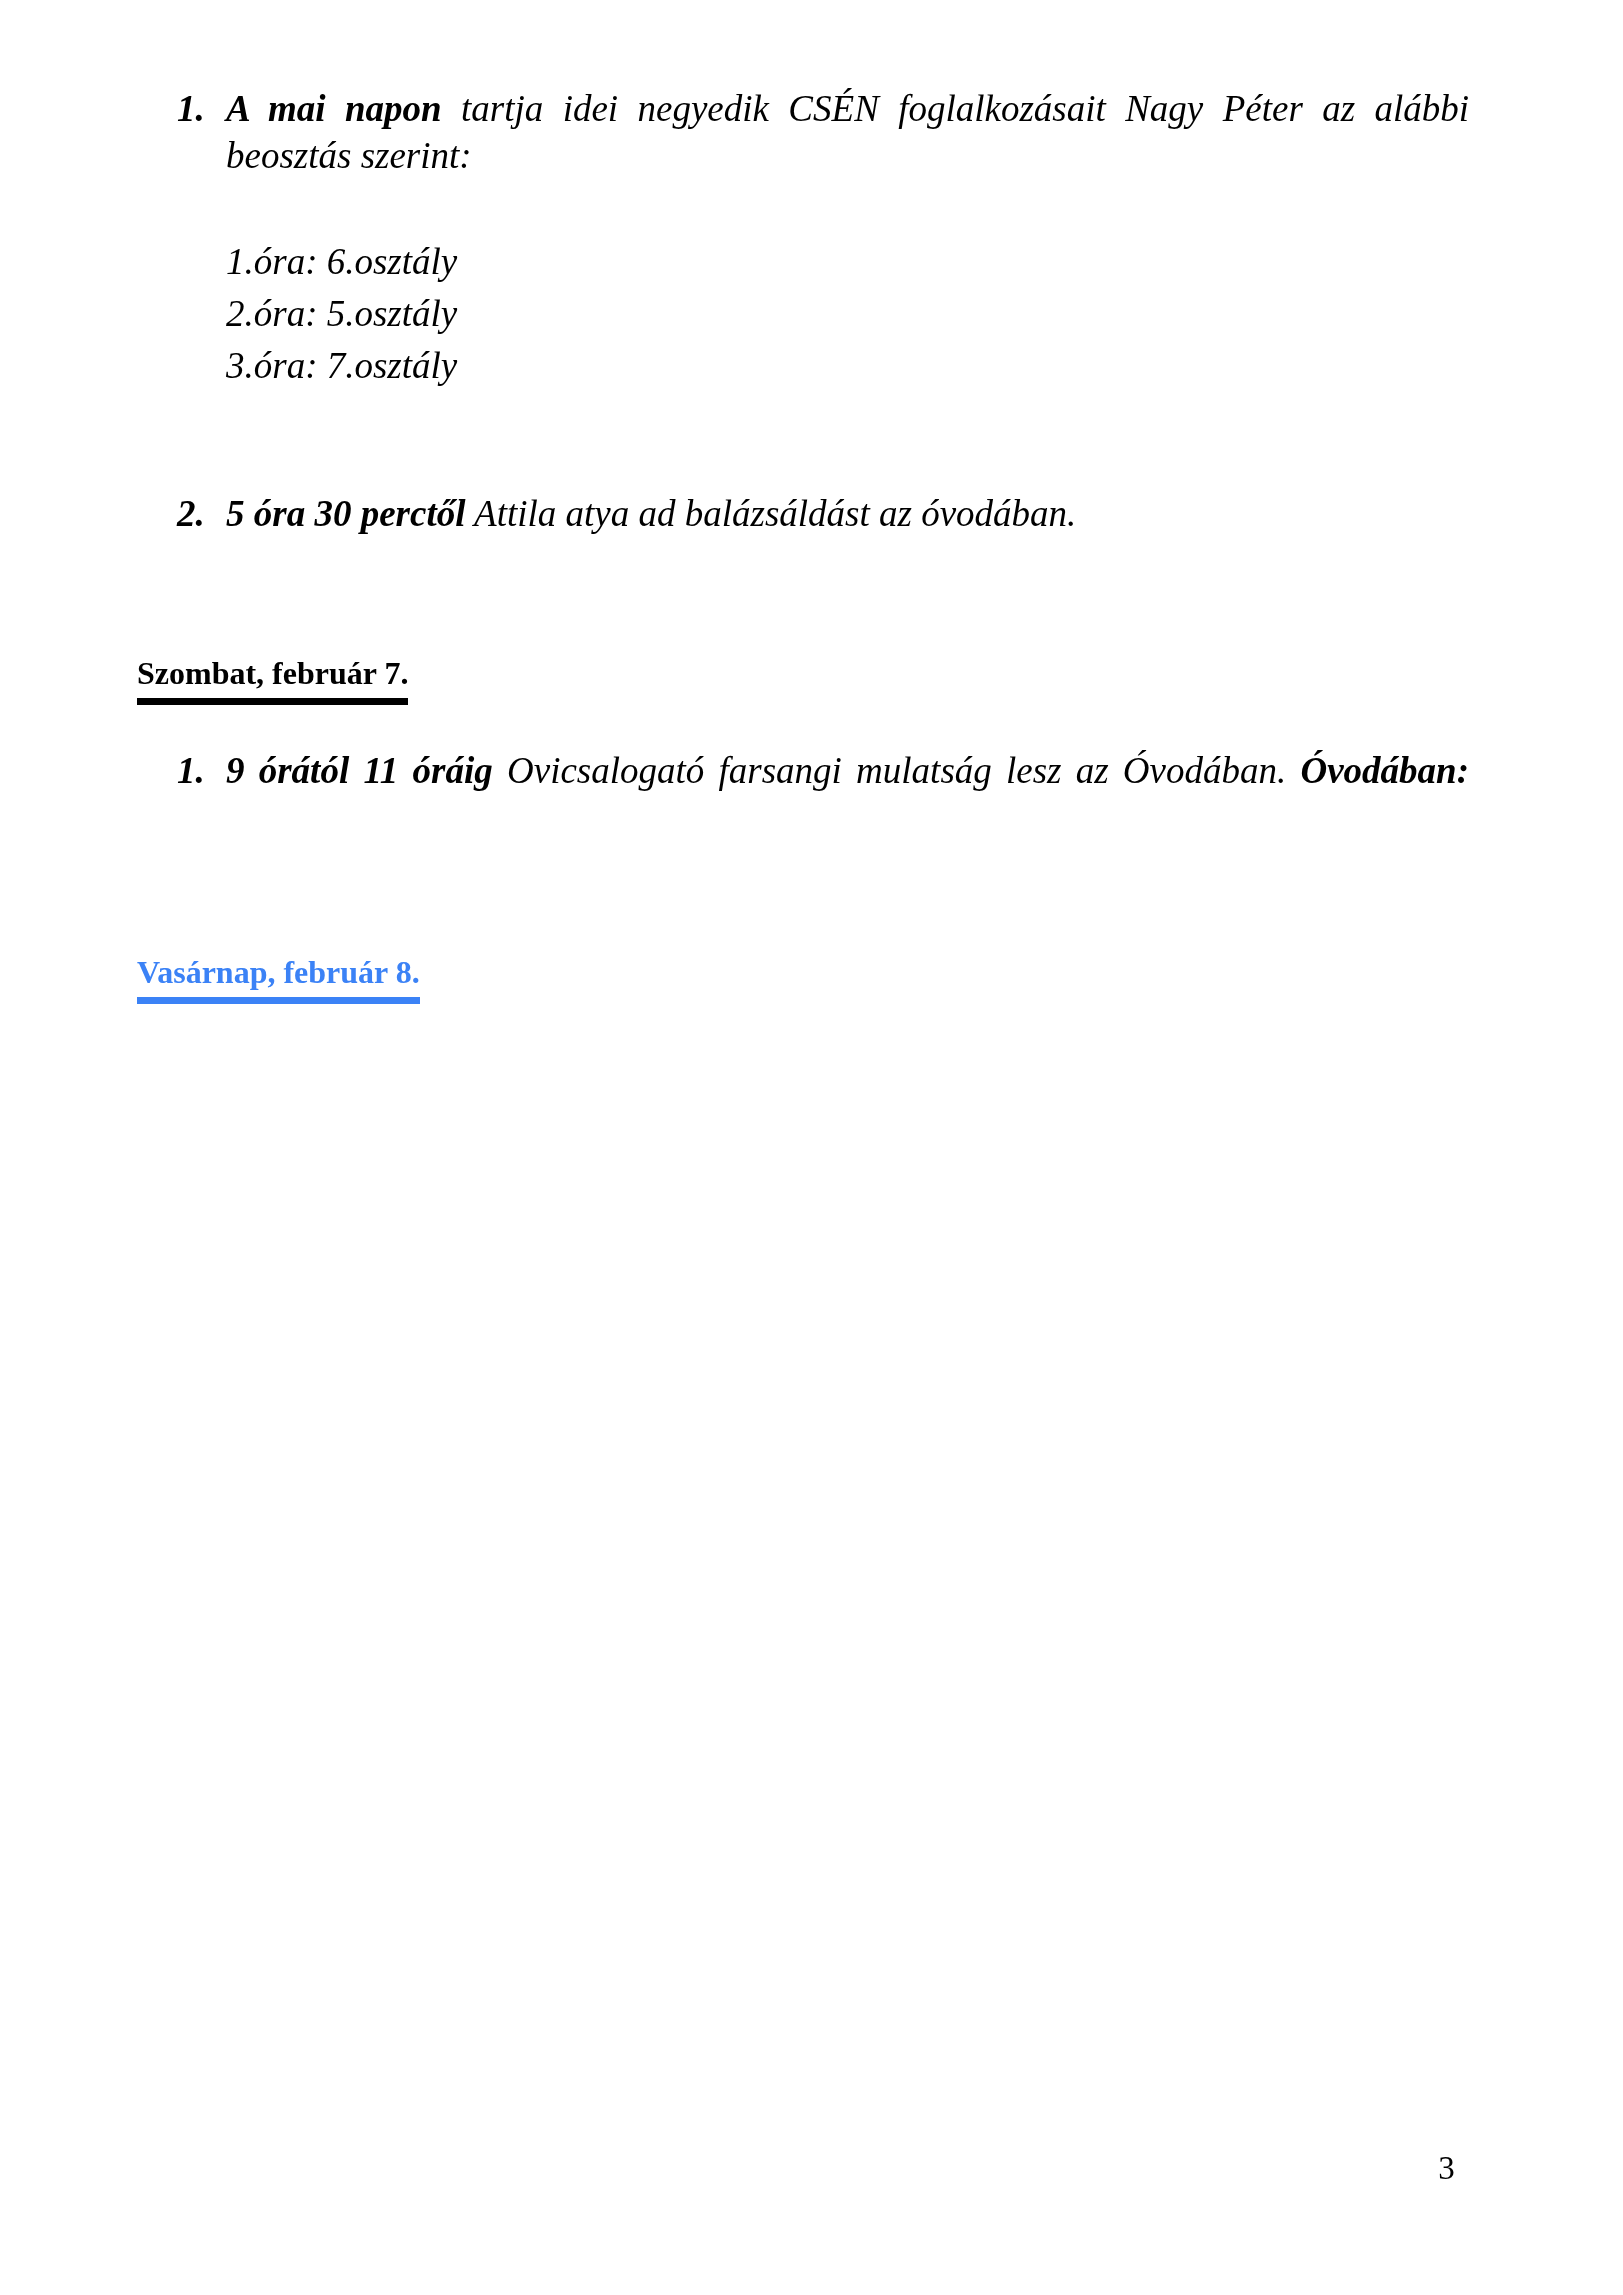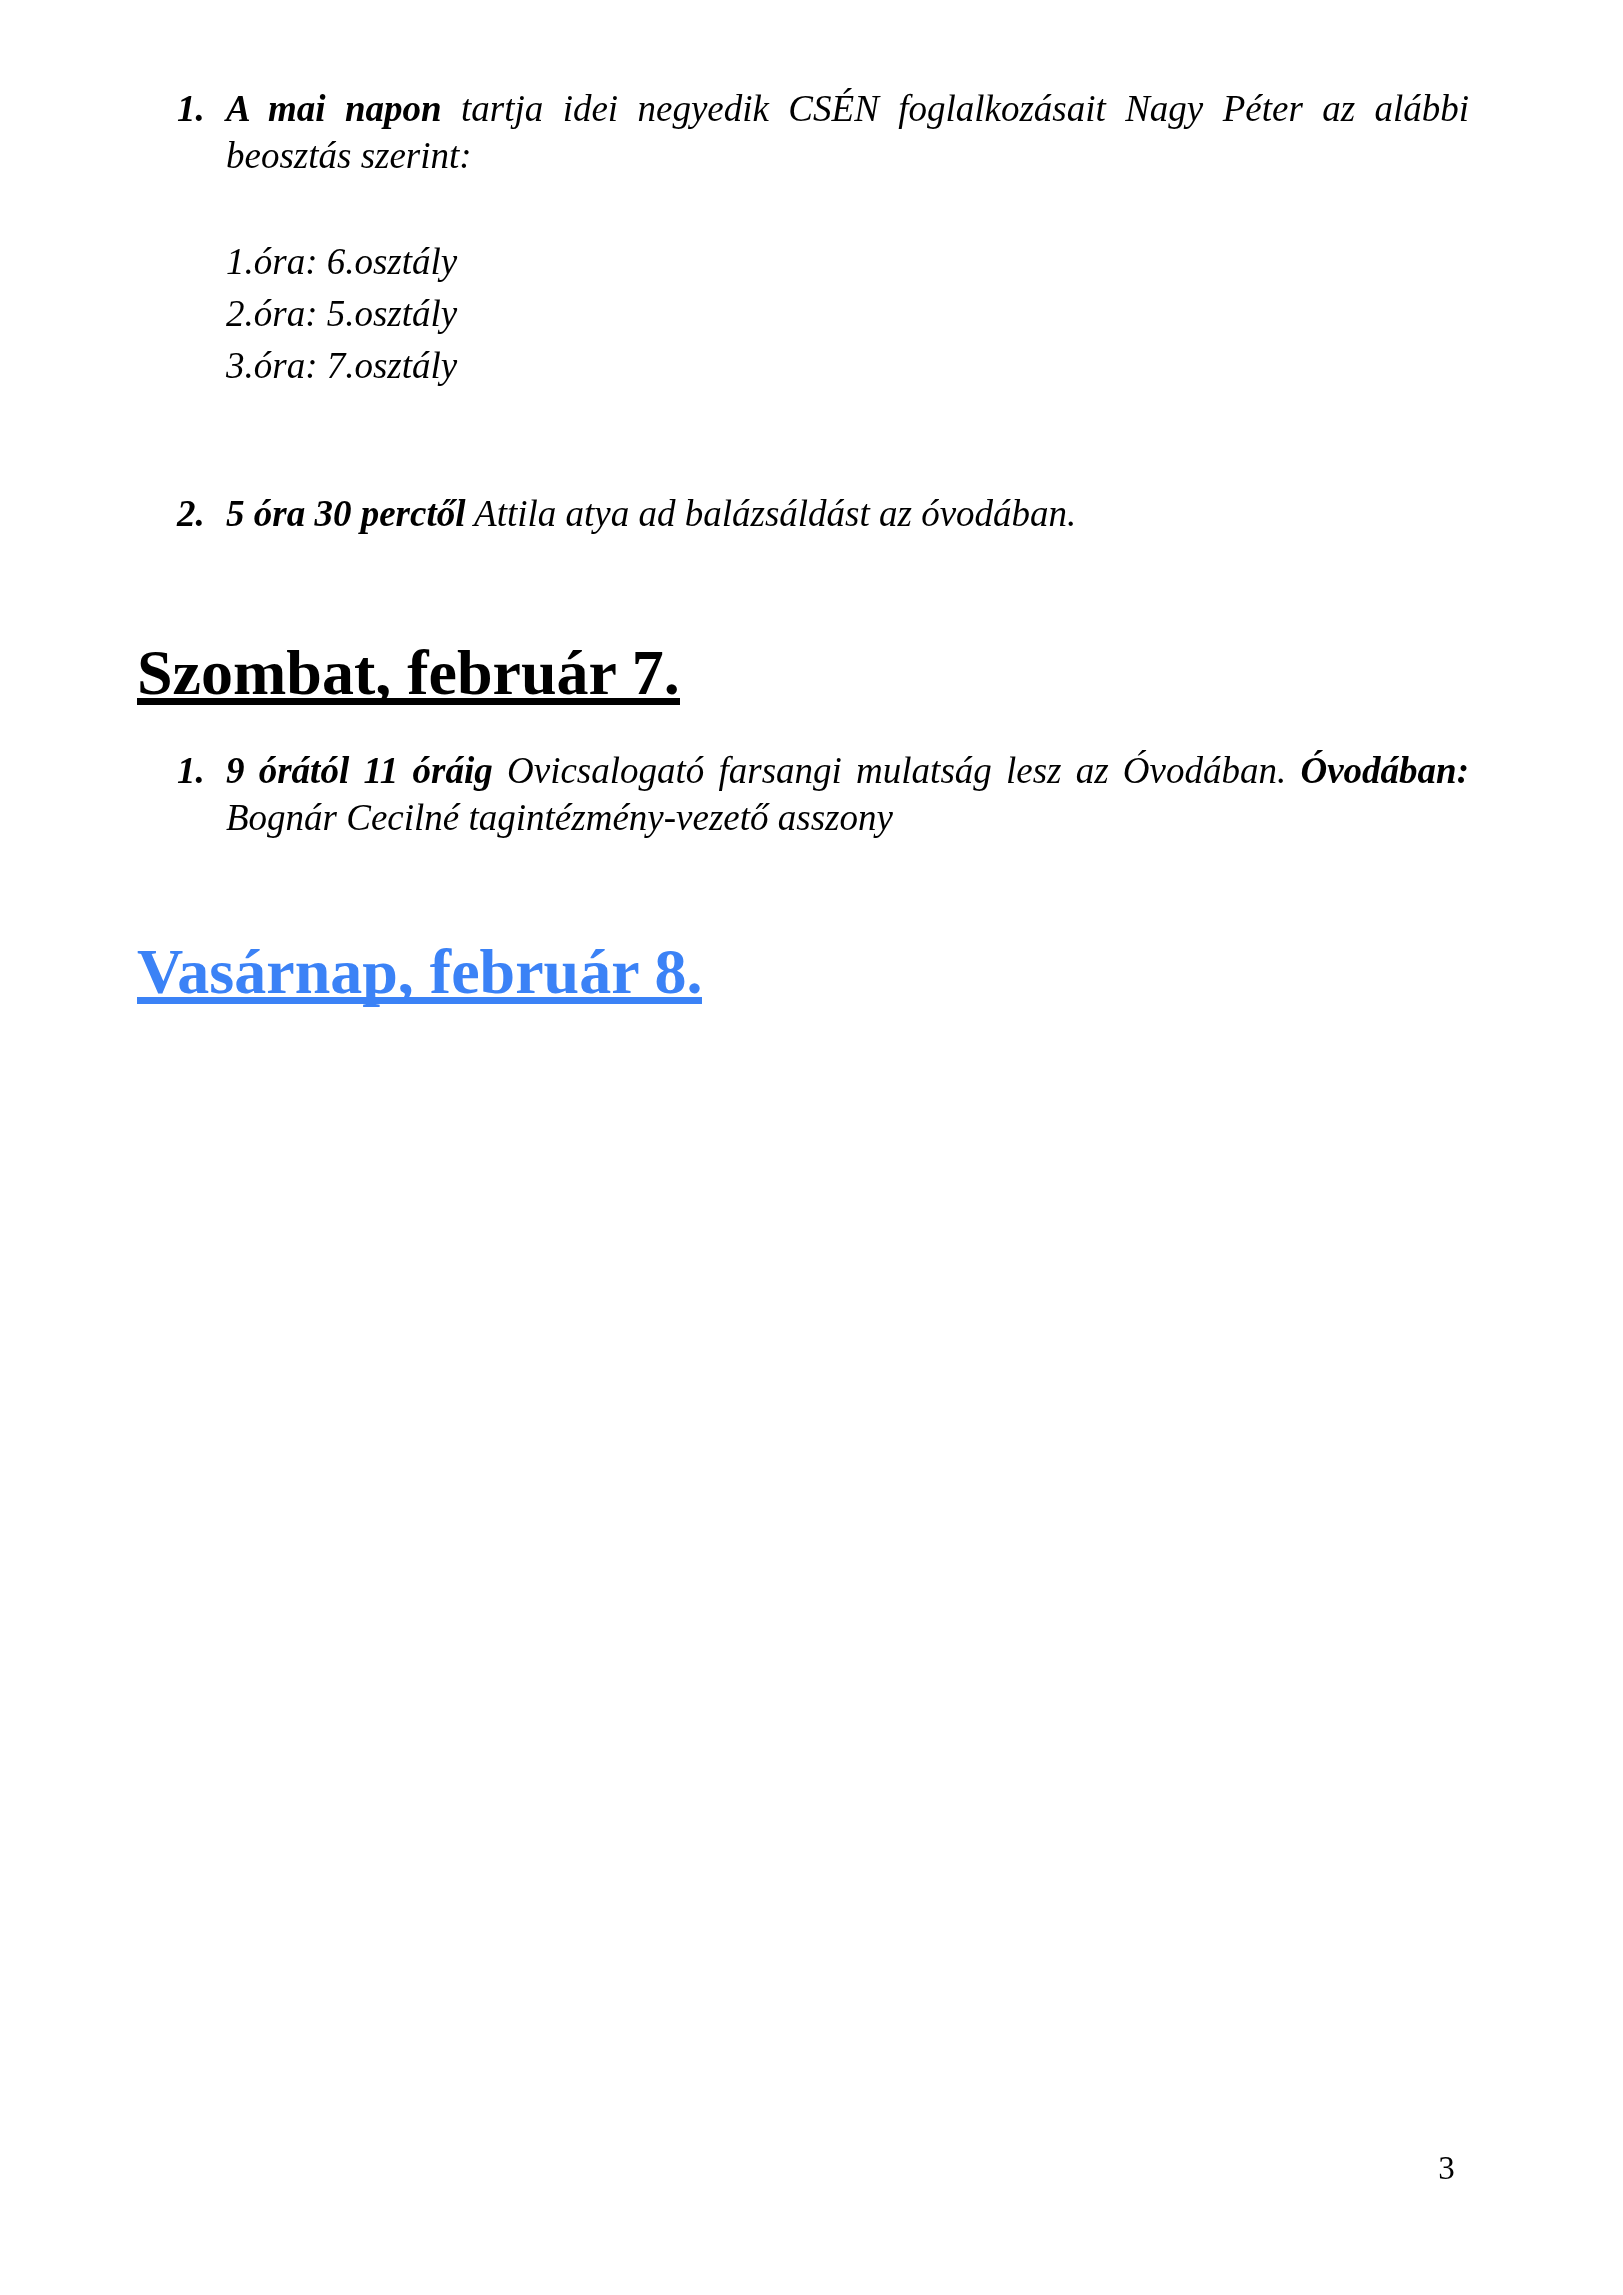--- a/index.html
+++ b/index.html
@@ -22,21 +22,21 @@
   .b{font-weight:bold;}
   
   .schedule{
     position:absolute;left:226px;top:236px;width:831px;
     font-style:italic;font-size:37px;line-height:52px;
     text-align:left;
   }
   
   .heading{
     position:absolute;
-    font-size:64px;line-height:50px;font-weight:bold;
+    font-size:32px;line-height:50px;font-weight:bold;
     white-space:nowrap;
   }
   .heading .hline{
     display:inline-block;
     border-bottom:7.2px solid currentColor;
   }
   .heading.red{color:#3b82f6;}
   .heading.centered{left:0;width:1623px;text-align:center;}
   .heading.centered .hline{border-bottom-width:8.5px;}
   .pagenum{
@@ -71,21 +71,20 @@
   </div>
 
   <div class="heading" style="left:137px;top:648px;">
     <span class="hline">Szombat, február 7.</span>
   </div>
 
   <div class="para" style="left:177px;top:747px;width:1292px;">
     <span class="num">1.</span>
     <div class="ptext">
       <div class="jline"><span class="b">9 órától 11 óráig</span> <span>Ovicsalogató farsangi mulatság lesz az Óvodában.</span> <span class="b">Óvodában:</span></div>
-      <div><span>Bognár Cecilné tagintézmény-vezető asszony</span></div>
     </div>
   </div>
 
   <div class="heading red" style="left:137px;top:947px;">
     <span class="hline">Vasárnap, február 8.</span>
   </div>
 
 
   <div class="pagenum">3</div>
 

